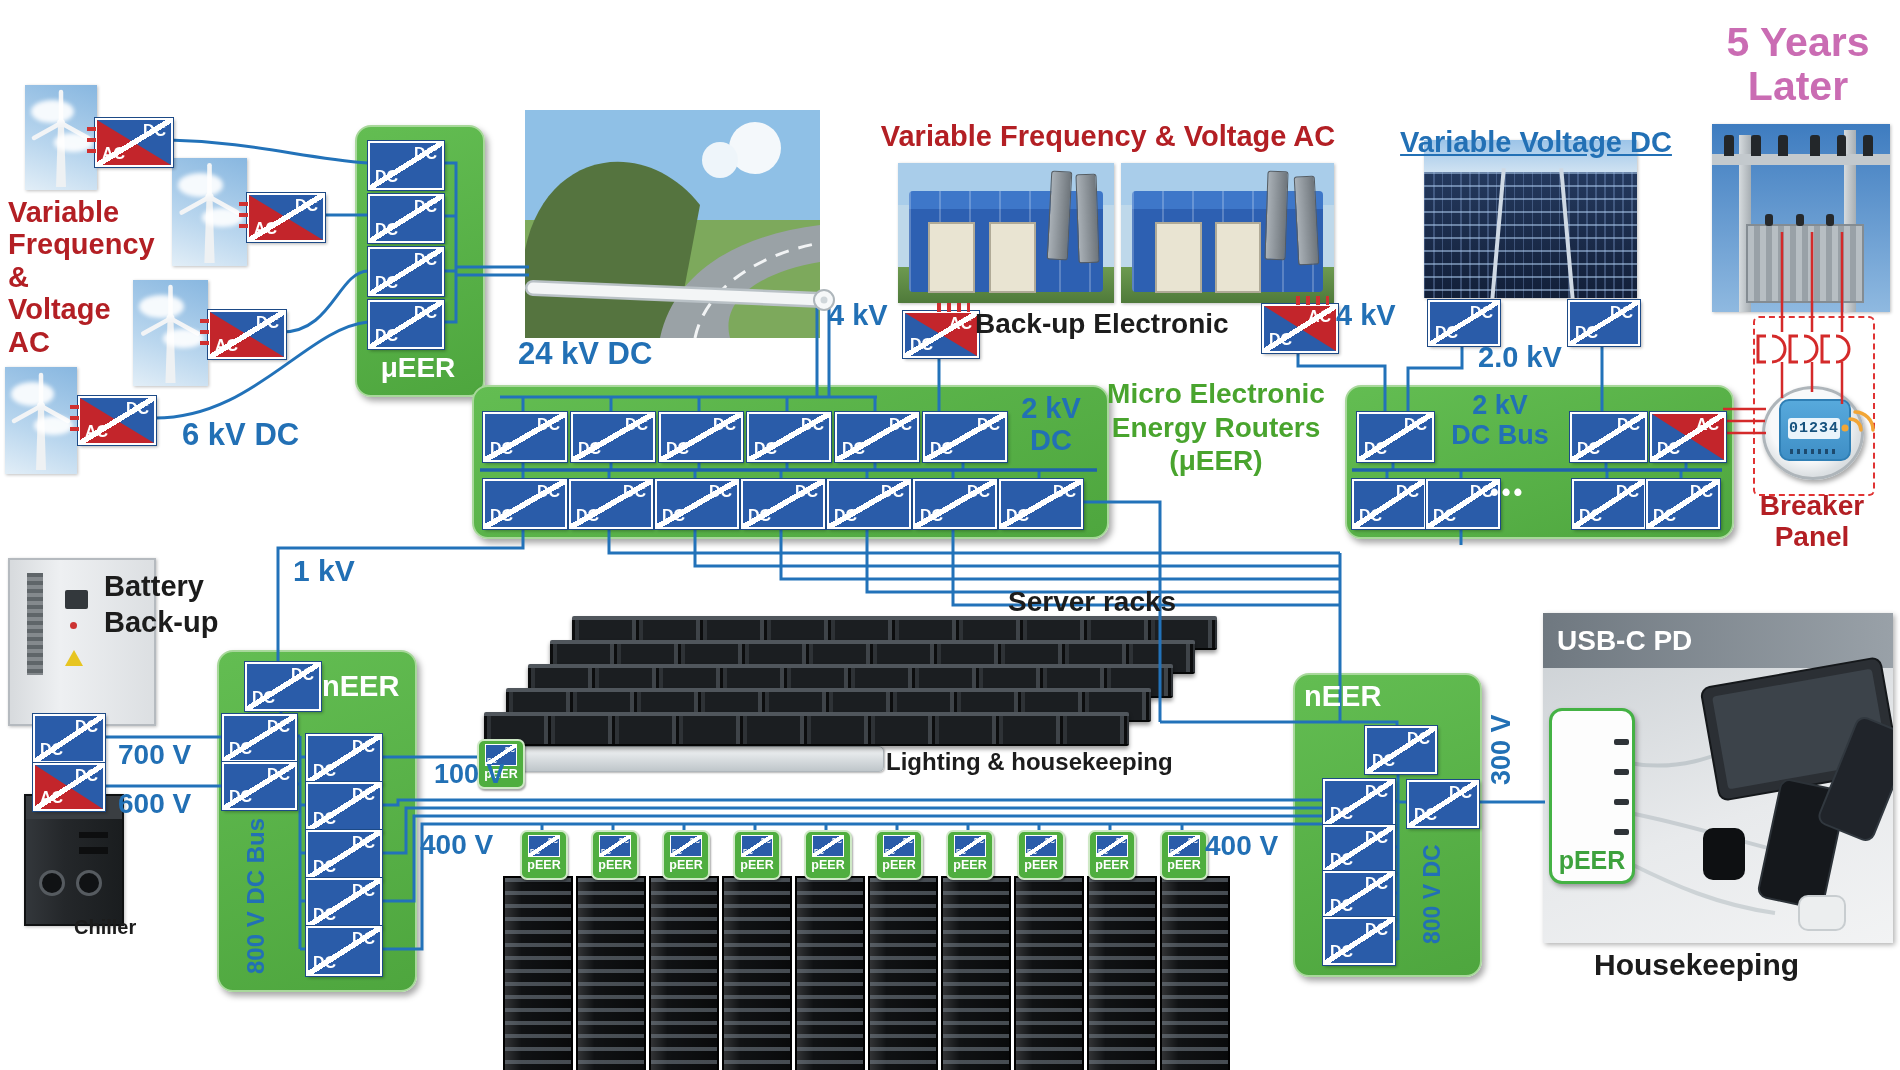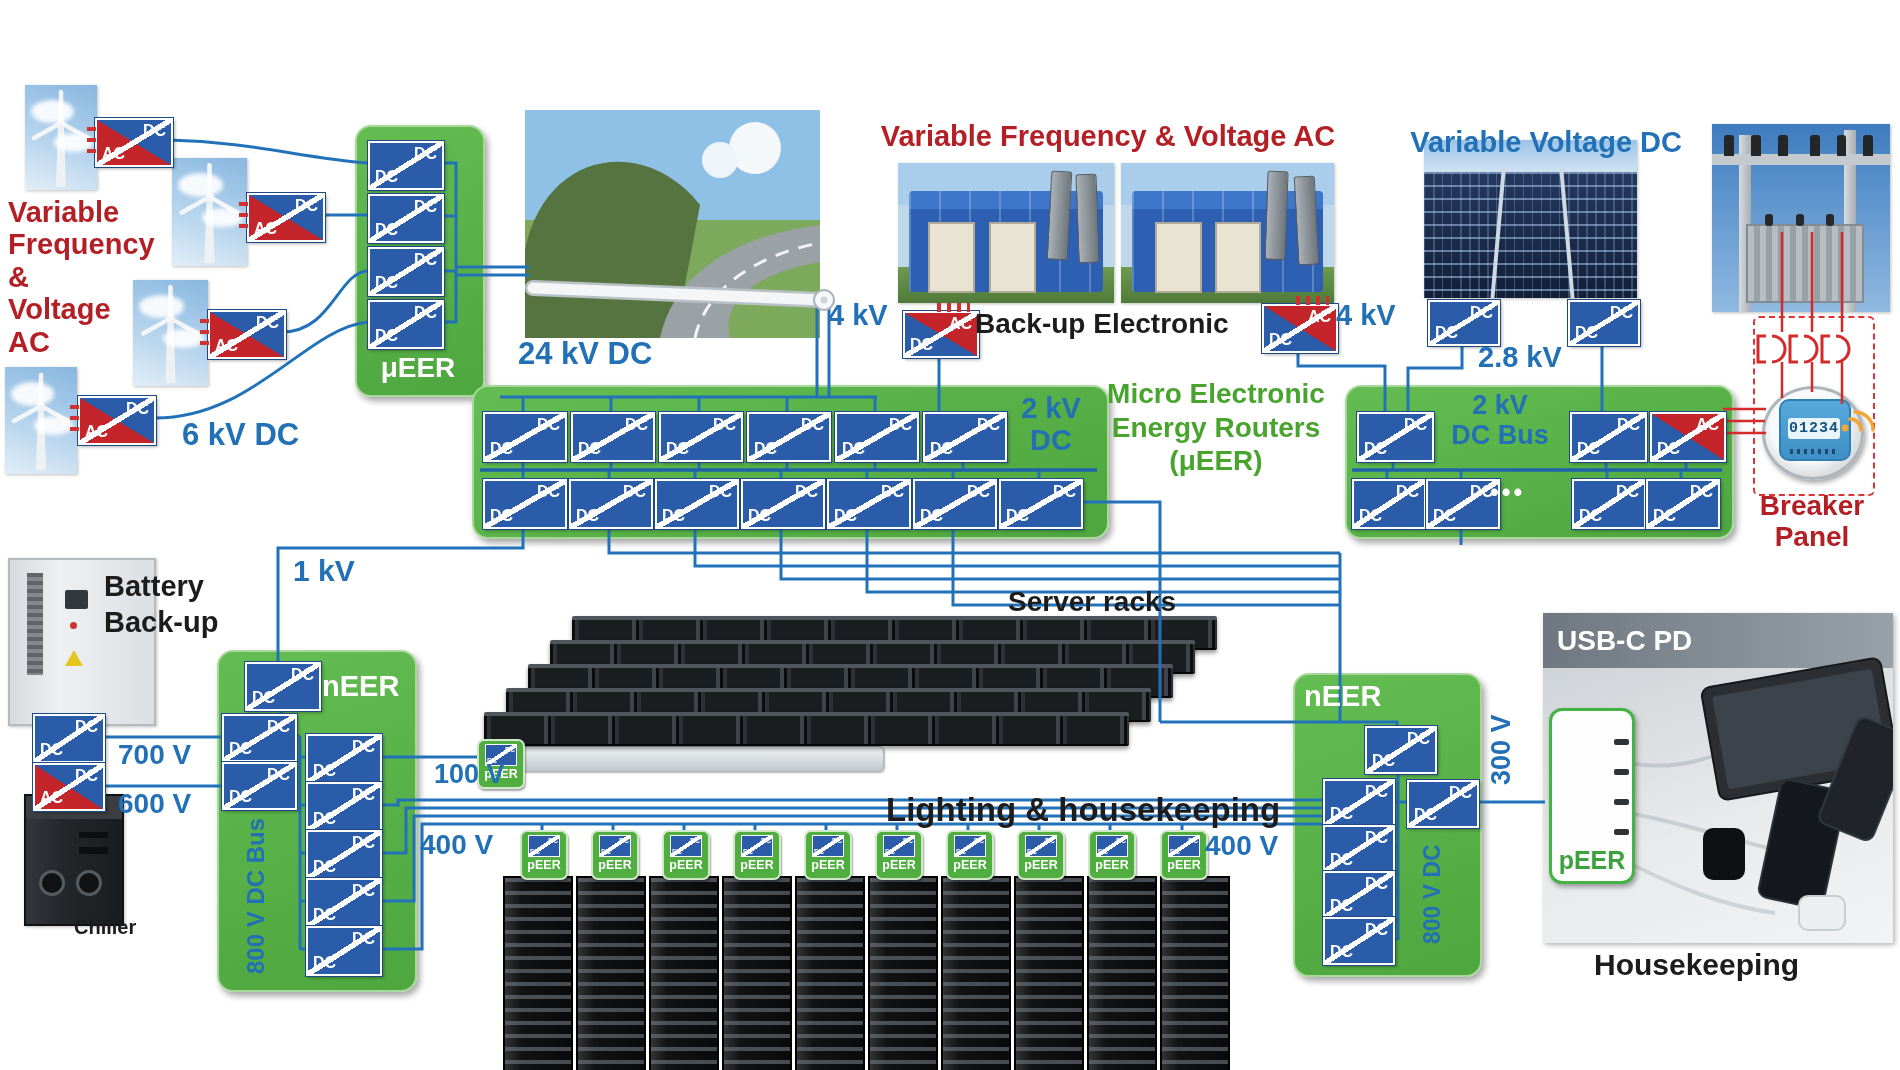--- a/index.html
+++ b/index.html
@@ -251,22 +251,24 @@
 &amp;
 Voltage
 AC</div>
   <div class="lbl c-blue" style="left:182px;top:418px;font-size:31px;">6 kV DC</div>
   <div class="lbl c-white" style="left:357px;top:352px;width:122px;text-align:center;font-size:28px;z-index:41;">μEER</div>
   <div class="lbl c-blue" style="left:518px;top:337px;font-size:31px;">24 kV DC</div>
   <div class="lbl c-red" style="left:858px;top:120px;width:500px;text-align:center;font-size:29px;">Variable Frequency &amp; Voltage AC</div>
   <div class="lbl c-blue" style="left:828px;top:299px;font-size:29px;">4 kV</div>
   <div class="lbl c-black" style="left:975px;top:308px;font-size:28px;">Back-up Electronic</div>
   <div class="lbl c-blue" style="left:1336px;top:299px;font-size:29px;">4 kV</div>
-  <div class="lbl c-blue" style="left:1390px;top:126px;width:292px;text-align:right;font-size:29px;">Variable Voltage DC</div>
-  <div class="lbl c-blue" style="left:1478px;top:341px;font-size:29px;">2.8 kV</div>
+  <div class="lbl c-blue" style="left:1390px;top:126px;width:292px;text-align:center;font-size:29px;text-decoration:underline;">Variable Voltage DC</div>
+  <div class="lbl c-blue" style="left:1478px;top:341px;font-size:29px;">2.0 kV</div>
+  <div class="lbl c-pink" style="left:1700px;top:20px;width:196px;text-align:center;font-size:41px;line-height:1.08;">5 Years
+Later</div>
   <div class="lbl c-blue" style="left:1003px;top:392px;width:96px;text-align:center;font-size:29px;z-index:41;">2 kV
 DC</div>
   <div class="lbl c-green" style="left:1085px;top:377px;width:262px;text-align:center;font-size:28px;line-height:1.2;">Micro Electronic
 Energy Routers
 (μEER)</div>
   <div class="lbl c-blue" style="left:1434px;top:390px;width:132px;text-align:center;font-size:27px;z-index:41;">2 kV
 DC Bus</div>
   <div class="lbl c-white" style="left:1490px;top:478px;font-size:25px;letter-spacing:3px;z-index:41;">•••</div>
   <div class="lbl c-red" style="left:1748px;top:490px;width:128px;text-align:center;font-size:28px;">Breaker
 Panel</div>
@@ -275,21 +277,21 @@
 Back-up</div>
   <div class="lbl c-blue" style="left:118px;top:739px;font-size:28px;">700 V</div>
   <div class="lbl c-blue" style="left:118px;top:788px;font-size:28px;">600 V</div>
   <div class="lbl c-black" style="left:74px;top:916px;font-size:20px;">Chiller</div>
   <div class="lbl c-white" style="left:322px;top:670px;font-size:29px;z-index:41;">nEER</div>
   <div class="lbl c-blue vtext" style="left:243px;top:812px;height:168px;font-size:24px;z-index:41;">800 V DC Bus</div>
   <div class="lbl c-blue" style="left:434px;top:759px;font-size:27px;">100 V</div>
   <div class="lbl c-blue" style="left:420px;top:829px;font-size:28px;">400 V</div>
   <div class="lbl c-blue" style="left:1205px;top:830px;font-size:28px;">400 V</div>
   <div class="lbl c-black" style="left:1008px;top:586px;font-size:28px;">Server racks</div>
-  <div class="lbl c-black" style="left:886px;top:792px;font-size:33px;">Lighting &amp; housekeeping</div>
+  <div class="lbl c-black" style="left:886px;top:749px;font-size:24px;">Lighting &amp; housekeeping</div>
   <div class="lbl c-white" style="left:1304px;top:680px;font-size:29px;z-index:41;">nEER</div>
   <div class="lbl c-blue vtext" style="left:1420px;top:828px;height:132px;font-size:23px;z-index:41;">800 V DC</div>
   <div class="lbl c-blue vtext" style="left:1486px;top:700px;height:100px;font-size:27px;">300 V</div>
   <div class="lbl c-black" style="left:1594px;top:948px;font-size:30px;z-index:45;">Housekeeping</div>
 
   <div id="gen-layer">
       <div class="conv bl" style="left: 95px; top: 118px; width: 74px; height: 45px;">
         <div class="tri"></div>
         <div class="diag"></div>
         <span class="cl p-tr">DC</span>

